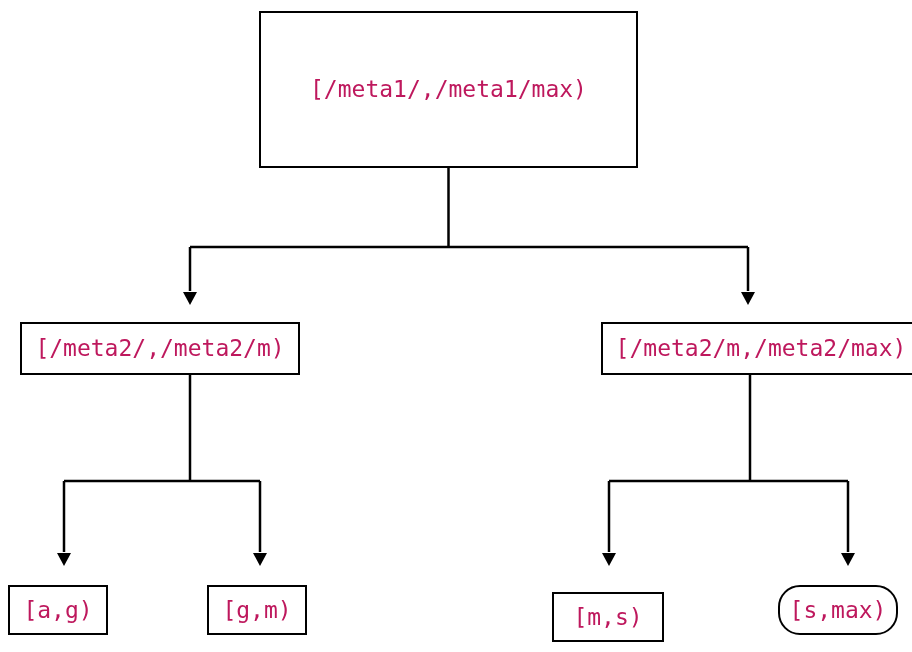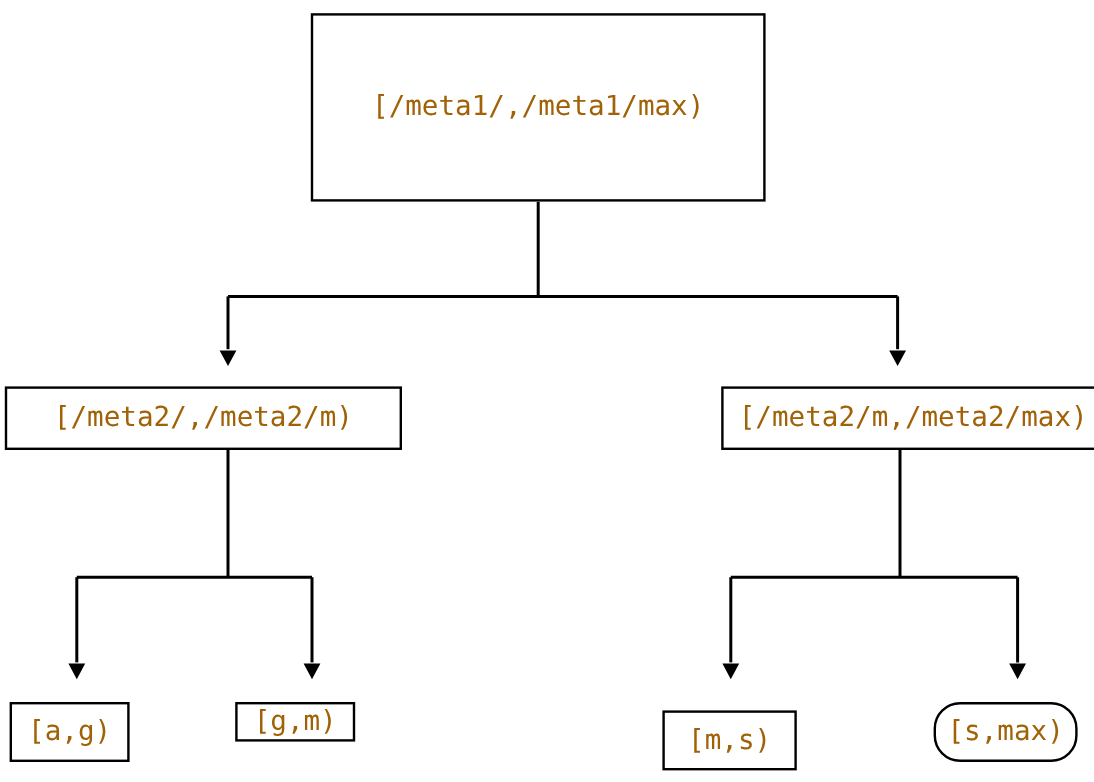--- a/index.html
+++ b/index.html
@@ -26,65 +26,65 @@
     height: 652px;
   }
   .tree-node {
     position: absolute;
     box-sizing: border-box;
     border: 2px solid #000000;
     background: #ffffff;
     display: flex;
     align-items: center;
     justify-content: center;
-    color: #a16207;
+    color: #be185d;
     white-space: pre;
   }
   .node-label {
     display: block;
     line-height: 1;
     letter-spacing: 0px;
   }
   
   #node-root {
     left: 259px;
     top: 11px;
     width: 379px;
     height: 157px;
   }
   #node-root .node-label { font-size: 23px; }
   
   #node-meta2-lower {
-    left: 4px;
+    left: 20px;
     top: 322px;
-    width: 331px;
+    width: 280px;
     height: 53px;
   }
   #node-meta2-upper {
     left: 578px;
     top: 322px;
     width: 320px;
     height: 53px;
     margin-left: 23px;
   }
   #node-meta2-lower .node-label,
   #node-meta2-upper .node-label { font-size: 23px; }
   
   #node-leaf-ag {
     left: 8px;
     top: 585px;
     width: 100px;
     height: 50px;
     align-items: center;
   }
   #node-leaf-gm {
-    left: 196px;
+    left: 207px;
     top: 585px;
     width: 100px;
-    height: 33px;
+    height: 50px;
     align-items: center;
   }
   #node-leaf-ms {
     left: 552px;
     top: 592px;
     width: 112px;
     height: 50px;
   }
   #node-leaf-smax {
     left: 778px;

